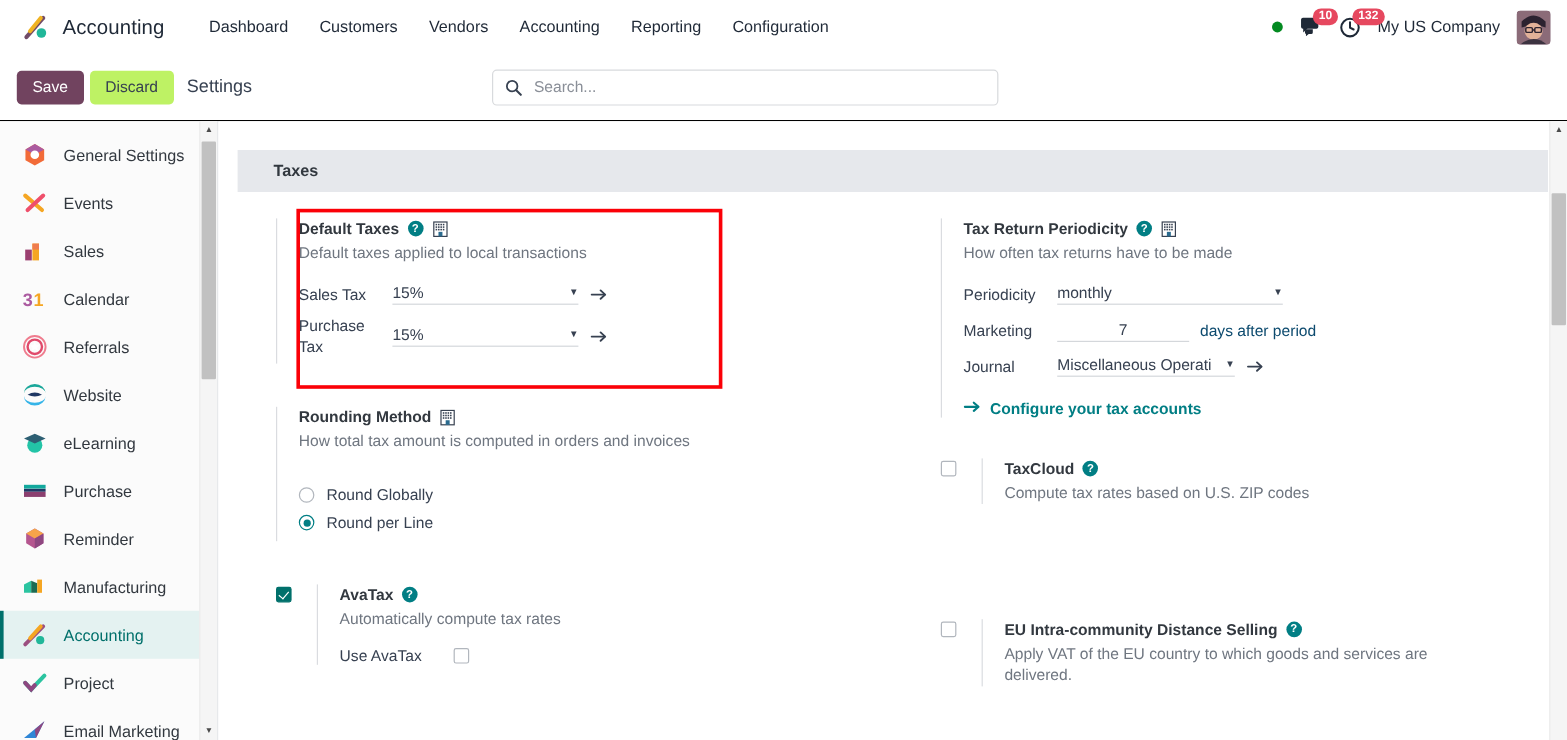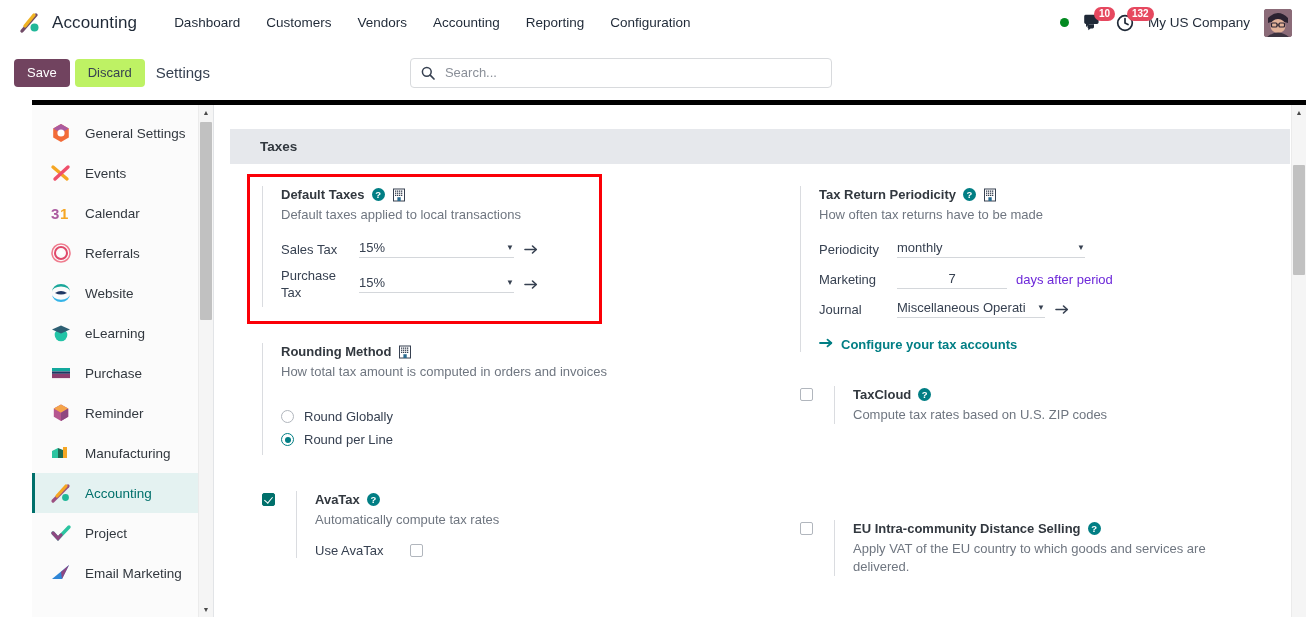--- a/index.html
+++ b/index.html
@@ -63,21 +63,21 @@
   .searchbar .sicon { color:#374151; margin-right:8px; display:flex; }
   .searchbar input {
     border:none; outline:none; flex:1; font-size:13px;
     font-family:inherit; color:#374151; background:transparent;
   }
   .searchbar input::placeholder { color:#8a8f98; }
 
   
   .body-wrap {
     position:absolute; top:100px; left:0; right:0; bottom:0;
-    display:flex; border-top:5px solid #000000;margin-left:32px;
+    display:flex; border-top:1px solid #000000;
   }
 
   
   .sidebar {
     width:182px; flex:0 0 182px; background:#fbfbfb;
     border-right:1px solid #e2e4e7; position:relative;
     overflow:hidden;
   }
   .sb-list { padding-top:8px; }
   .sb-item {
@@ -192,21 +192,21 @@
   .int-link {
     margin-left:10px; color:#017e84; cursor:pointer;
     font-size:14px; display:flex; align-items:center; line-height:1;
   }
 
   .numinput {
     border:none; border-bottom:1px solid #d4d7db; outline:none;
     width:110px; text-align:center; font-size:13px; color:#374151;
     font-family:inherit; background:transparent; padding-bottom:2px;
   }
-  .unit { font-size:13px; color:#6d28d9; margin-left:9px; }
+  .unit { font-size:13px; color:#0c4a6e; margin-left:9px; }
 
   .cfg-link {
     margin-top:16px; font-size:13px; font-weight:bold; color:#017e84;
     cursor:pointer; display:flex; align-items:center; gap:7px;
   }
 
   
   .radios { margin-top:28px; }
   .rrow { display:flex; align-items:center; gap:10px; margin-bottom:8px; cursor:pointer; }
   .radio {
@@ -331,20 +331,30 @@
       <div class="sb-item">
         <span class="sb-icon">
           <svg width="22" height="22" viewBox="0 0 22 22">
             <path d="M3 5 L17 17" stroke="#f5a623" stroke-width="3.4" stroke-linecap="round"></path>
             <path d="M18 5 L5 17" stroke="#ef4f6b" stroke-width="3.4" stroke-linecap="round"></path>
           </svg>
         </span>
         <span class="sb-label">Events</span>
       </div>
 
+      <div class="sb-item">
+        <span class="sb-icon">
+          <svg width="22" height="22" viewBox="0 0 22 22">
+            <rect x="3" y="10" width="5.5" height="9" fill="#9b3f70"></rect>
+            <rect x="9" y="5" width="5.5" height="14" fill="#f5a623"></rect>
+            <rect x="9" y="5" width="5.5" height="5" fill="#ef7c4f"></rect>
+          </svg>
+        </span>
+        <span class="sb-label">Sales</span>
+      </div>
 
       <div class="sb-item">
         <span class="sb-icon">
           <svg width="22" height="22" viewBox="0 0 22 22">
             <text x="1" y="17" font-family="Liberation Sans, sans-serif" font-size="15" font-weight="bold" fill="#ab5ba0">3</text>
             <text x="10" y="17" font-family="Liberation Sans, sans-serif" font-size="15" font-weight="bold" fill="#f5a623">1</text>
           </svg>
         </span>
         <span class="sb-label">Calendar</span>
       </div>

